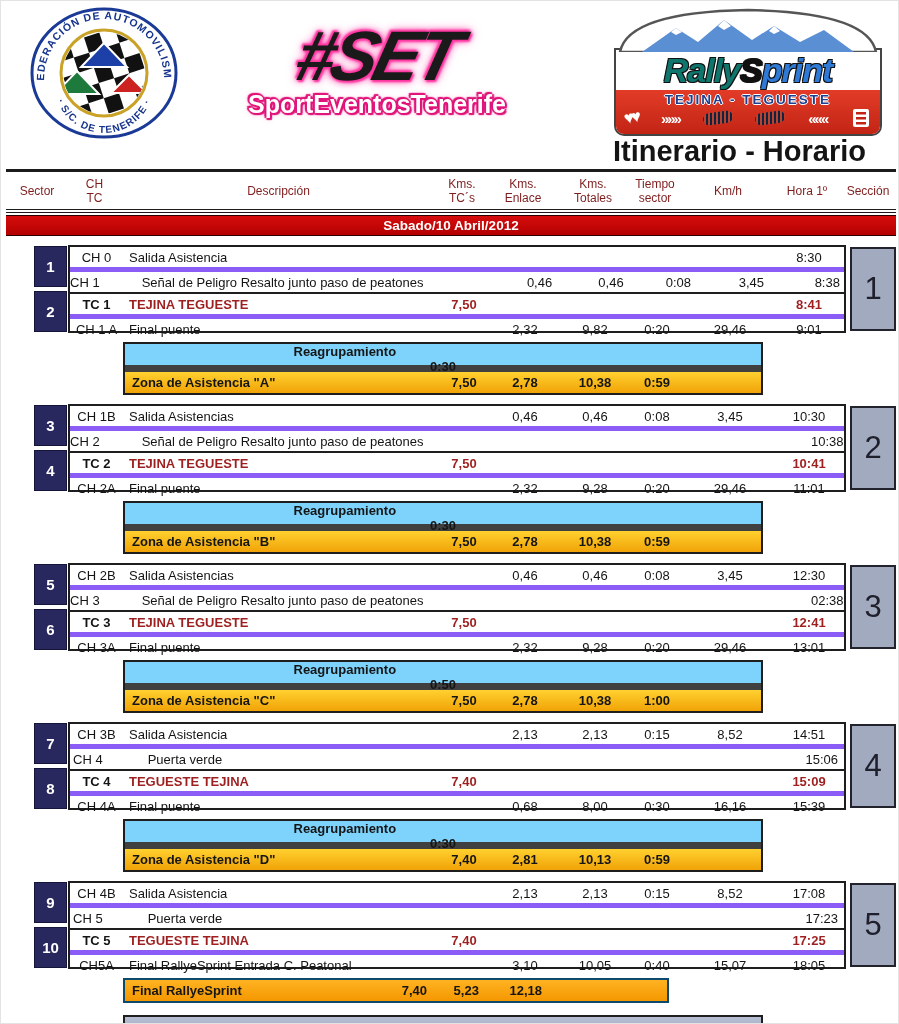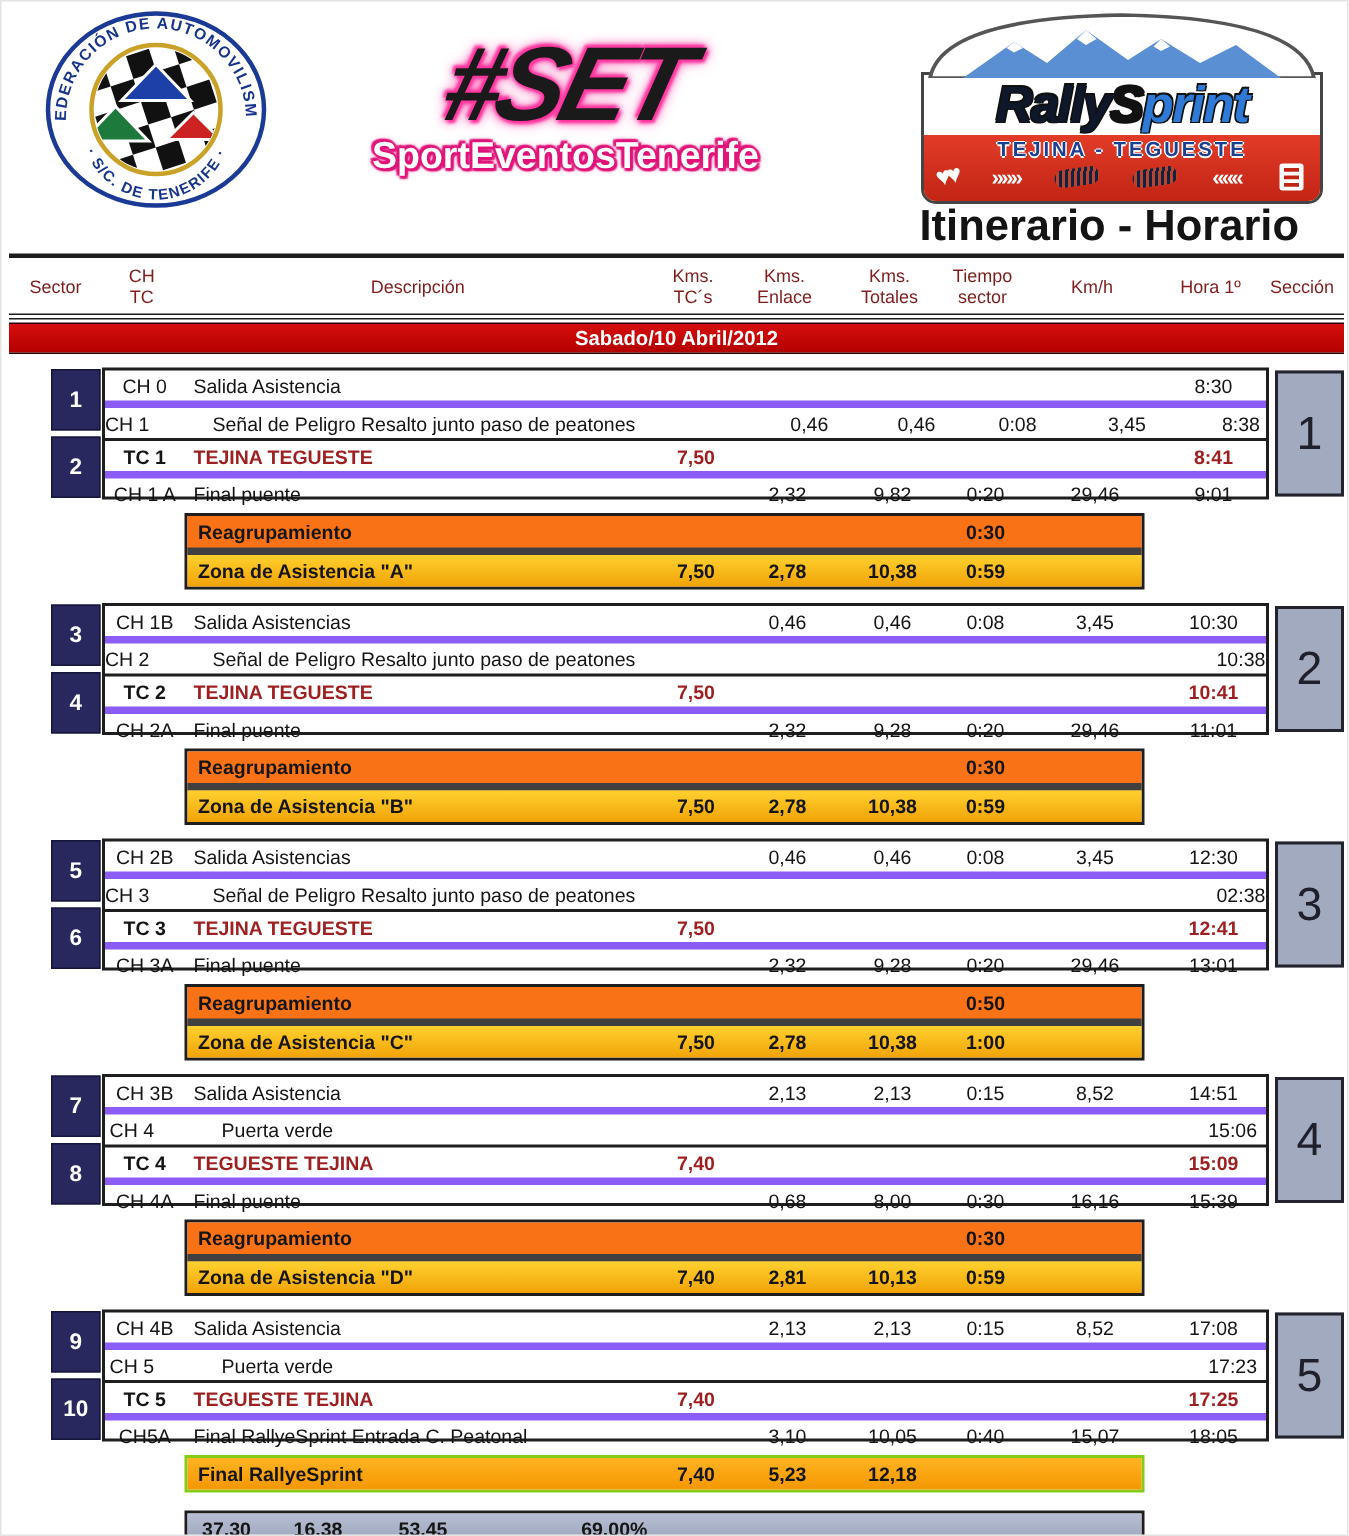--- a/index.html
+++ b/index.html
@@ -13,21 +13,21 @@
       transform:skewX(-14deg);letter-spacing:-4px;
       text-shadow:0 0 3px #ff2f9e,0 0 6px #ff2f9e,0 0 10px #ff5db4,2px 2px 2px #ff2f9e,-2px -2px 2px #ff2f9e;}
   .set-word{font-size:25px;font-weight:bold;color:#fff;letter-spacing:0;margin-top:2px;
       text-shadow:-2px 0 1px #e0147a,2px 0 1px #e0147a,0 -2px 1px #e0147a,0 2px 1px #e0147a,
                   -2px -2px 1px #e0147a,2px 2px 1px #e0147a,0 0 6px #ff9ccb;}
   .plate{width:268px;margin-left:auto;margin-right:12px;flex:0 0 auto;position:relative;}
   .plate-arch{display:block;}
   .plate-body{border:2px solid #444;border-radius:0 0 10px 10px;margin-top:-4px;overflow:hidden;background:#fff;}
   .plate-name{height:40px;display:flex;align-items:center;justify-content:center;background:#fff;
       font-size:34px;font-weight:bold;font-style:italic;letter-spacing:-1px;}
-  .plate-name .w-rally{color:#0f172a;text-shadow:-1px -1px 0 #111,1px -1px 0 #111,-1px 1px 0 #111,1px 1px 0 #111;}
+  .plate-name .w-rally{color:#0f766e;text-shadow:-1px -1px 0 #111,1px -1px 0 #111,-1px 1px 0 #111,1px 1px 0 #111;}
   .plate-name .w-sprint{color:#2e7ad6;text-shadow:-1px -1px 0 #111,1px -1px 0 #111,-1px 1px 0 #111,1px 1px 0 #111;}
   .plate-name .w-sprint::first-letter{color:#111;}
   .plate-red{background:linear-gradient(#e23c28,#c22414);padding:2px 6px 5px 6px;position:relative;}
   .plate-route{text-align:center;font-size:13.5px;font-weight:bold;color:#1d3f8f;letter-spacing:2px;
       text-shadow:-1px 0 0 #fff,1px 0 0 #fff,0 -1px 0 #fff,0 1px 0 #fff;}
   .plate-deco{display:flex;align-items:center;justify-content:space-between;height:22px;padding:0 2px;}
   .hearts{color:#fff;font-size:17px;letter-spacing:-3px;transform:rotate(-12deg);}
   .chev{color:#fff;font-weight:bold;font-size:15px;letter-spacing:-2px;}
   .tire{width:30px;height:12px;border-radius:6px;transform:rotate(-8deg);
       background:repeating-linear-gradient(100deg,#10223f 0 2px,#b8432f 2px 4px);}
@@ -63,29 +63,29 @@
   .red{color:#9e1f1f;font-weight:bold;}
   .snum{position:absolute;left:0;width:33px;background:#28285e;color:#fff;font-size:15px;font-weight:bold;
       display:flex;align-items:center;justify-content:center;border:1px solid #15153a;box-sizing:border-box;}
   .snum.a{top:1px;height:41px;}
   .snum.b{top:46px;height:41px;}
   .secbox{position:absolute;right:0;top:2px;height:84px;width:46px;background:#a2aabf;border:2px solid #23232e;
       box-sizing:border-box;color:#20202c;font-size:31px;display:flex;align-items:center;justify-content:center;}
   
   .sub{margin-left:117px;width:640px;border:2px solid #1e1e1e;margin-top:9px;box-sizing:border-box;}
   .srow{display:flex;align-items:center;height:21px;font-size:13px;font-weight:bold;color:#151515;}
-  .srow.reag{background:#f97316;border-bottom:5px solid #404040;}
+  .srow.reag{background:#7dd3fc;border-bottom:7px solid #404040;flex-direction:column;}
   .srow.zona{background:linear-gradient(#ffd12f,#f1a307);}
   .s-label{width:313px;padding-left:7px;box-sizing:border-box;}
   .s-tc{width:52px;text-align:center;}
   .s-enl{width:70px;text-align:center;}
   .s-tot{width:70px;text-align:center;}
   .s-tie{width:54px;text-align:center;}
   .s-kmh{width:77px;text-align:center;}
-  .finalbox{margin-left:117px;width:640px;border:2px solid #84cc16;margin-top:9px;box-sizing:border-box;}
+  .finalbox{margin-left:117px;width:546px;border:2px solid #0c4a6e;margin-top:9px;box-sizing:border-box;}
   .finalbox .srow{background:linear-gradient(#ffb322,#f49700);}
   .totalbox{margin-left:117px;width:640px;border:2px solid #1e1e1e;margin-top:12px;box-sizing:border-box;}
   .totalbox .srow{background:linear-gradient(#b8bfd4,#99a2b9);}
 </style>
 </head>
 <body>
 
 <div class="page">
 
   <div class="logos">

